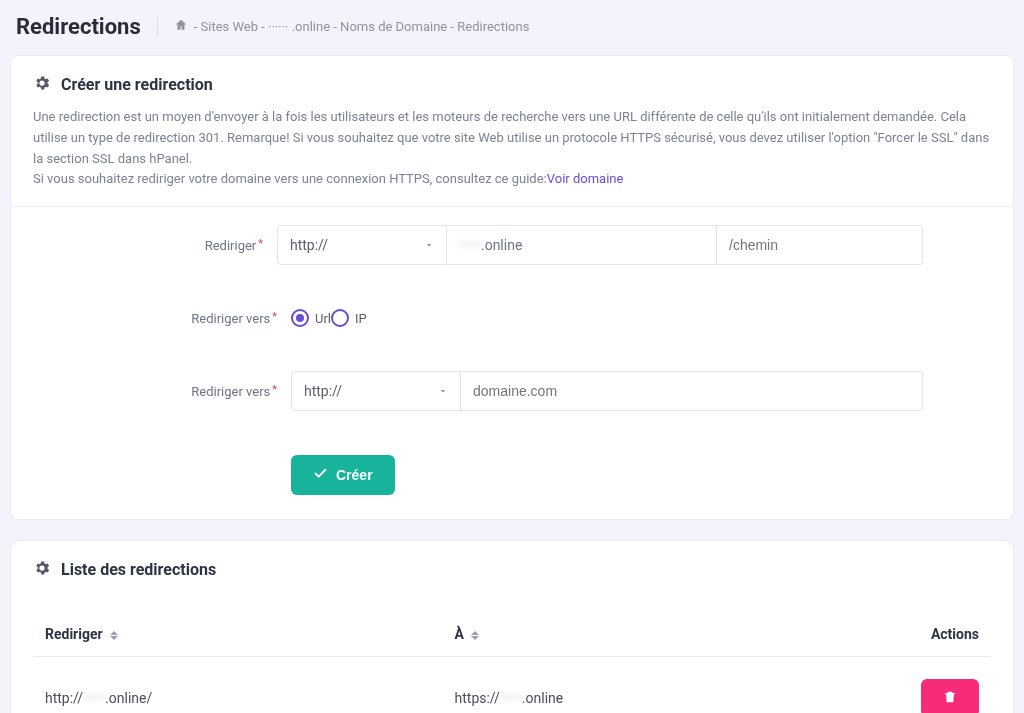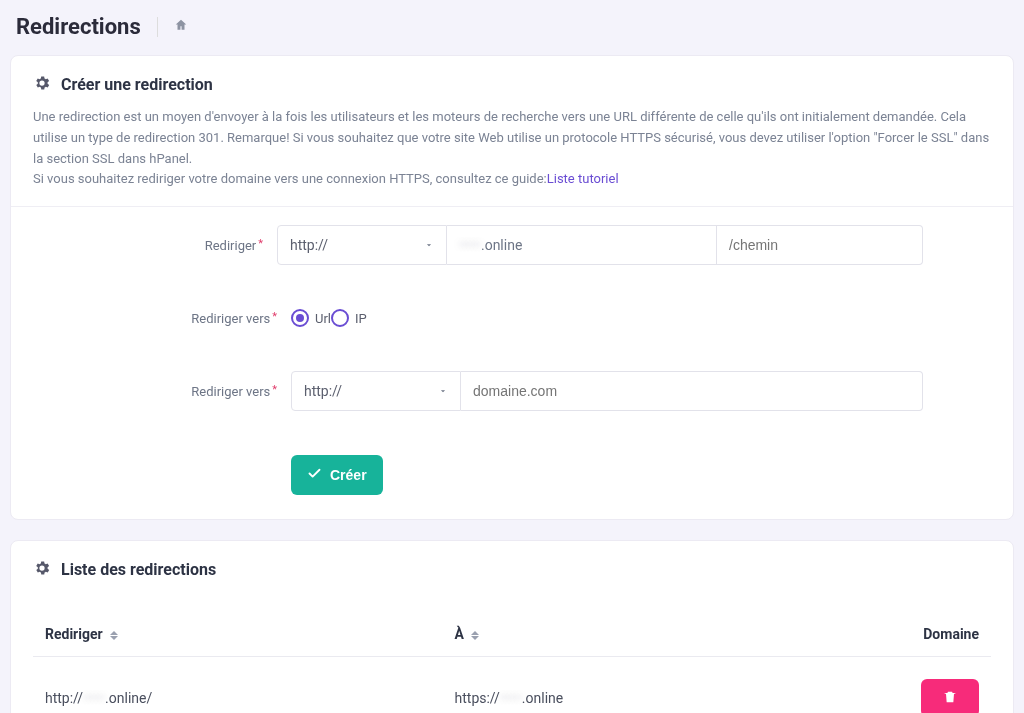--- a/index.html
+++ b/index.html
@@ -147,21 +147,21 @@
   }
   .radio-label { color:#5b5f6e; font-size:13px; }
   .btn-create {
     display:inline-flex;
     align-items:center;
     gap:8px;
     background:#17b39a;
     color:#fff;
     border:none;
     border-radius:6px;
-    padding: 11px 16px;
+    padding: 11px 22px;
     font-size:14px;
     font-weight:600;
     cursor:pointer;
   }
   .btn-create svg { stroke:#fff; }
   .btn-row { margin-left: 190px; }
   .table-wrap {
     padding: 20px 22px;
   }
   table { width:100%; border-collapse: collapse; }
@@ -204,35 +204,36 @@
 
 <div class="page-header">
   <div class="page-title">Redirections</div>
   <div class="sep"></div>
   <div class="breadcrumb">
     <span>
       <svg width="14" height="14" viewBox="0 0 24 24">
           <path d="M12 3l9 8h-3v9h-5v-6H11v6H6v-9H3z"></path>
         </svg>
     </span>
+    <span>- Sites Web - ······ .online - Noms de Domaine - Redirections</span>
   </div>
 </div>
 
 <div class="card">
   <div class="card-header">
     <span>
       <svg width="18" height="18" viewBox="0 0 24 24">
           <path d="M19.4 13a7.5 7.5 0 0 0 .1-1 7.5 7.5 0 0 0-.1-1l2.1-1.6-2-3.4-2.5 1a7.3 7.3 0 0 0-1.7-1l-.4-2.6h-4l-.4 2.6a7.3 7.3 0 0 0-1.7 1l-2.5-1-2 3.4L6.5 11a7.5 7.5 0 0 0-.1 1 7.5 7.5 0 0 0 .1 1l-2.1 1.6 2 3.4 2.5-1a7.3 7.3 0 0 0 1.7 1l.4 2.6h4l.4-2.6a7.3 7.3 0 0 0 1.7-1l2.5 1 2-3.4zM12 15.5A3.5 3.5 0 1 1 15.5 12 3.5 3.5 0 0 1 12 15.5z"></path>
         </svg>
     </span>
     <h2>Créer une redirection</h2>
   </div>
   <div class="card-desc">
     <span>Une redirection est un moyen d'envoyer à la fois les utilisateurs et les moteurs de recherche vers une URL différente de celle qu'ils ont initialement demandée. Cela utilise un type de redirection 301. Remarque! Si vous souhaitez que votre site Web utilise un protocole HTTPS sécurisé, vous devez utiliser l'option "Forcer le SSL" dans la section SSL dans hPanel.</span><br>
-    <span>Si vous souhaitez rediriger votre domaine vers une connexion HTTPS, consultez ce guide:</span><a href="#">Liste tutoriel</a>
+    <span>Si vous souhaitez rediriger votre domaine vers une connexion HTTPS, consultez ce guide:</span><a href="#">Voir domaine</a>
   </div>
   <div class="divider"></div>
   <div class="form">
 
     <div class="form-row">
       <div class="form-label">
         <span>Rediriger</span><span class="req">*</span>
       </div>
       <div class="form-fields">
         <div class="select-box">
@@ -318,21 +319,21 @@
                 <span class="dn"></span>
               </span>
           </th>
           <th class="mid" style="width:40%">
             <span>À</span>
             <span class="sort-icon">
                 <span class="up"></span>
                 <span class="dn"></span>
               </span>
           </th>
-          <th>Domaine</th>
+          <th>Actions</th>
         </tr>
       </thead>
       <tbody>
         <tr>
           <td>
             <span>http://</span><span class="blurtext">······</span><span>.online/</span>
           </td>
           <td style="padding-left:0;">
             <span>https://</span><span class="blurtext">······</span><span>.online</span>
           </td>

